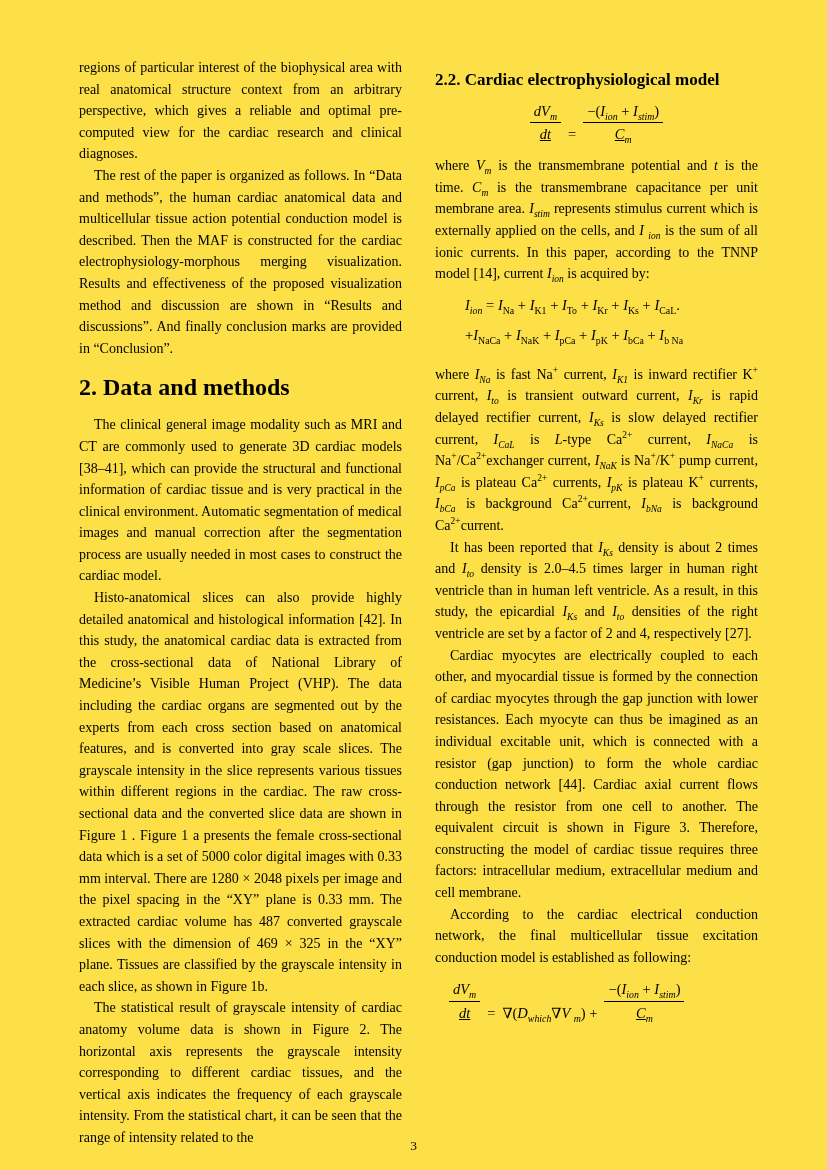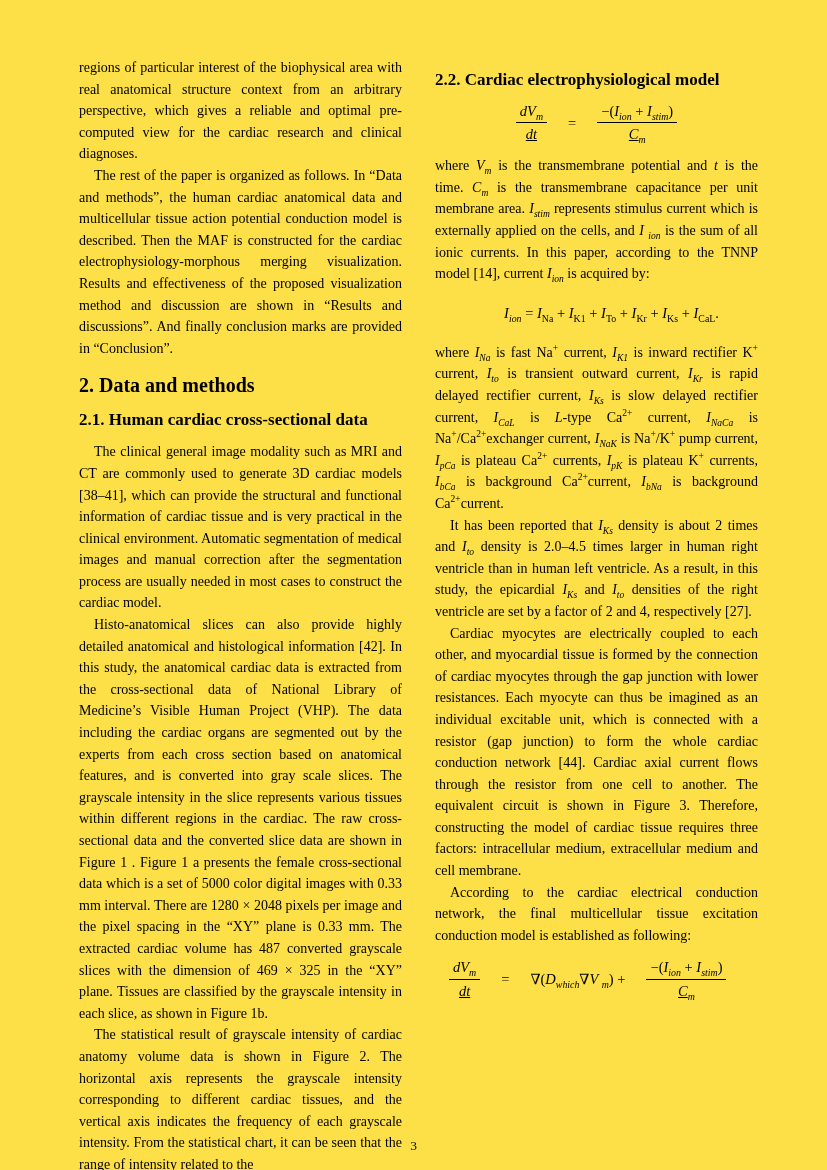--- a/index.html
+++ b/index.html
@@ -20,70 +20,68 @@
   }
   .col{width:323px;}
   .col p{
     margin:0;
     font-size:14px;
     line-height:21.6px;
     text-align:justify;
   }
   .col p.indent{text-indent:15px;}
   h1.section{
-    font-size:20px;
+    font-size:24px;
     font-weight:bold;
     margin:15px 0 13px 0;
   }
   h2.subsection{
     font-size:17px;
     font-weight:bold;
     margin:13px 0 11px 0;
   }
   sub{font-size:68%;line-height:0;}
   sup{font-size:68%;line-height:0;}
   i sub{font-style:italic;}
   .equation{
     display:flex;
-    align-items:center;
+    align-items:flex-end;
     justify-content:center;
-    gap:21px;
+    gap:7px;
     font-size:14.5px;
     margin:12px 0 12px 0;
     line-height:1.25;
   }
   .equation.left-eq{justify-content:flex-start;padding-left:14px;}
   .frac{display:inline-block;vertical-align:middle;text-align:center;}
   .frac .num{display:block;padding:0 4px 2px 4px;border-bottom:1px solid #000;}
   .frac .den{display:block;padding:2px 4px 0 4px;text-decoration:underline;}
   .equation-lines{
-    margin:13px 0 14px 30px;
+    margin:5px 0 14px 30px;
     font-size:14.5px;
     line-height:30px;
-    text-align:center;
   }
   .page-number{
     position:absolute;
     left:0;right:0;
     bottom:16px;
     text-align:center;
     font-size:13.5px;
   }
 </style>
 </head>
 <body>
 
 <div class="page">
   <div class="columns">
 
     <div class="col">
       <p>regions of particular interest of the biophysical area with real anatomical structure context from an arbitrary perspective, which gives a reliable and optimal pre-computed view for the cardiac research and clinical diagnoses.</p>
       <p class="indent">The rest of the paper is organized as follows. In “Data and methods”, the human cardiac anatomical data and multicellular tissue action potential conduction model is described. Then the MAF is constructed for the cardiac electrophysiology-morphous merging visualization. Results and effectiveness of the proposed visualization method and discussion are shown in “Results and discussions”. And finally conclusion marks are provided in “Conclusion”.</p>
       <h1 class="section">2. Data and methods</h1>
-      <h2 class="subsection">2.1. Human cardiac cross-sectional data</h2>
       <p class="indent">The clinical general image modality such as MRI and CT are commonly used to generate 3D cardiac models [38–41], which can provide the structural and functional information of cardiac tissue and is very practical in the clinical environment. Automatic segmentation of medical images and manual correction after the segmentation process are usually needed in most cases to construct the cardiac model.</p>
       <p class="indent">Histo-anatomical slices can also provide highly detailed anatomical and histological information [42]. In this study, the anatomical cardiac data is extracted from the cross-sectional data of National Library of Medicine’s Visible Human Project (VHP). The data including the cardiac organs are segmented out by the experts from each cross section based on anatomical features, and is converted into gray scale slices. The grayscale intensity in the slice represents various tissues within different regions in the cardiac. The raw cross-sectional data and the converted slice data are shown in Figure 1 . Figure 1 a presents the female cross-sectional data which is a set of 5000 color digital images with 0.33 mm interval. There are 1280 × 2048 pixels per image and the pixel spacing in the “XY” plane is 0.33 mm. The extracted cardiac volume has 487 converted grayscale slices with the dimension of 469 × 325 in the “XY” plane. Tissues are classified by the grayscale intensity in each slice, as shown in Figure 1b.</p>
       <p class="indent">The statistical result of grayscale intensity of cardiac anatomy volume data is shown in Figure 2. The horizontal axis represents the grayscale intensity corresponding to different cardiac tissues, and the vertical axis indicates the frequency of each grayscale intensity. From the statistical chart, it can be seen that the range of intensity related to the</p>
     </div>
 
     <div class="col">
       <h2 class="subsection">2.2. Cardiac electrophysiological model</h2>
 
       <div class="equation">
         <span class="frac">
@@ -94,20 +92,21 @@
         <span class="frac">
           <span class="num">−(<i>I<sub>ion</sub></i> + <i>I<sub>stim</sub></i>)</span>
           <span class="den"><i>C<sub>m</sub></i></span>
         </span>
       </div>
 
       <p>where <i>V<sub>m</sub></i> is the transmembrane potential and <i>t</i> is the time. <i>C<sub>m</sub></i> is the transmembrane capacitance per unit membrane area. <i>I<sub>stim</sub></i> represents stimulus current which is externally applied on the cells, and <i>I <sub>ion</sub></i> is the sum of all ionic currents. In this paper, according to the TNNP model [14], current <i>I<sub>ion</sub></i> is acquired by:</p>
 
       <div class="equation-lines">
         <div><i>I<sub>ion</sub></i> = <i>I</i><sub>Na</sub> + <i>I</i><sub>K1</sub> + <i>I</i><sub>To</sub> + <i>I</i><sub>Kr</sub> + <i>I</i><sub>Ks</sub> + <i>I</i><sub>CaL</sub>.</div>
+        <div>+<i>I</i><sub>NaCa</sub> + <i>I</i><sub>NaK</sub> + <i>I</i><sub>pCa</sub> + <i>I</i><sub>pK</sub> + <i>I</i><sub>bCa</sub> + <i>I</i><sub>b Na</sub></div>
       </div>
 
       <p>where <i>I<sub>Na</sub></i> is fast Na<sup>+</sup> current, <i>I<sub>K1</sub></i> is inward rectifier K<sup>+</sup> current, <i>I<sub>to</sub></i> is transient outward current, <i>I<sub>Kr</sub></i> is rapid delayed rectifier current, <i>I<sub>Ks</sub></i> is slow delayed rectifier current, <i>I<sub>CaL</sub></i> is <i>L</i>-type Ca<sup>2+</sup> current, <i>I<sub>NaCa</sub></i> is Na<sup>+</sup>/Ca<sup>2+</sup>exchanger current, <i>I<sub>NaK</sub></i> is Na<sup>+</sup>/K<sup>+</sup> pump current, <i>I<sub>pCa</sub></i> is plateau Ca<sup>2+</sup> currents, <i>I<sub>pK</sub></i> is plateau K<sup>+</sup> currents, <i>I<sub>bCa</sub></i> is background Ca<sup>2+</sup>current, <i>I<sub>bNa</sub></i> is background Ca<sup>2+</sup>current.</p>
       <p class="indent">It has been reported that <i>I<sub>Ks</sub></i> density is about 2 times and <i>I<sub>to</sub></i> density is 2.0–4.5 times larger in human right ventricle than in human left ventricle. As a result, in this study, the epicardial <i>I<sub>Ks</sub></i> and <i>I<sub>to</sub></i> densities of the right ventricle are set by a factor of 2 and 4, respectively [27].</p>
       <p class="indent">Cardiac myocytes are electrically coupled to each other, and myocardial tissue is formed by the connection of cardiac myocytes through the gap junction with lower resistances. Each myocyte can thus be imagined as an individual excitable unit, which is connected with a resistor (gap junction) to form the whole cardiac conduction network [44]. Cardiac axial current flows through the resistor from one cell to another. The equivalent circuit is shown in Figure 3. Therefore, constructing the model of cardiac tissue requires three factors: intracellular medium, extracellular medium and cell membrane.</p>
       <p class="indent">According to the cardiac electrical conduction network, the final multicellular tissue excitation conduction model is established as following:</p>
 
       <div class="equation left-eq">
         <span class="frac">
           <span class="num"><i>dV<sub>m</sub></i></span>

